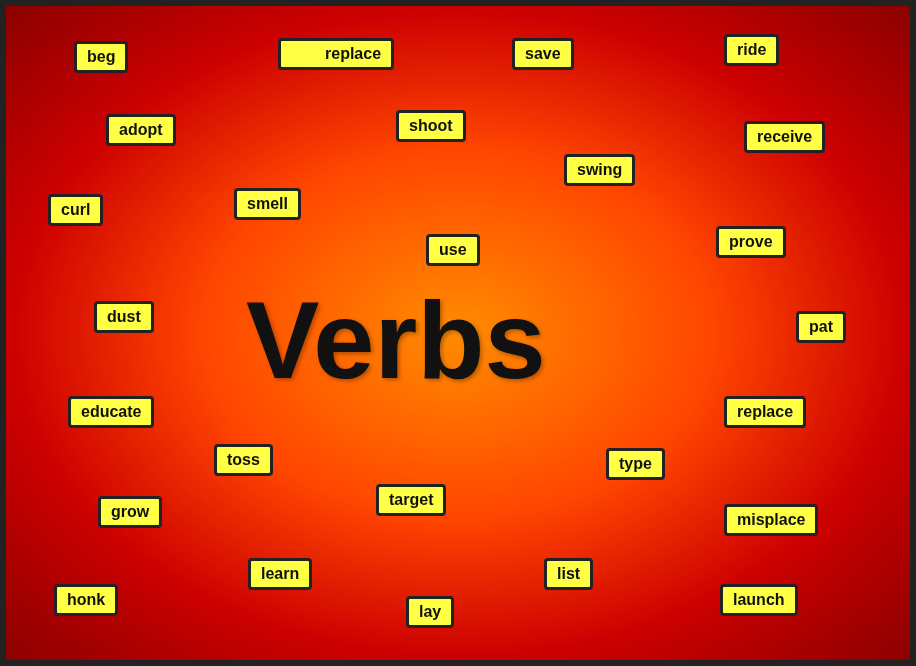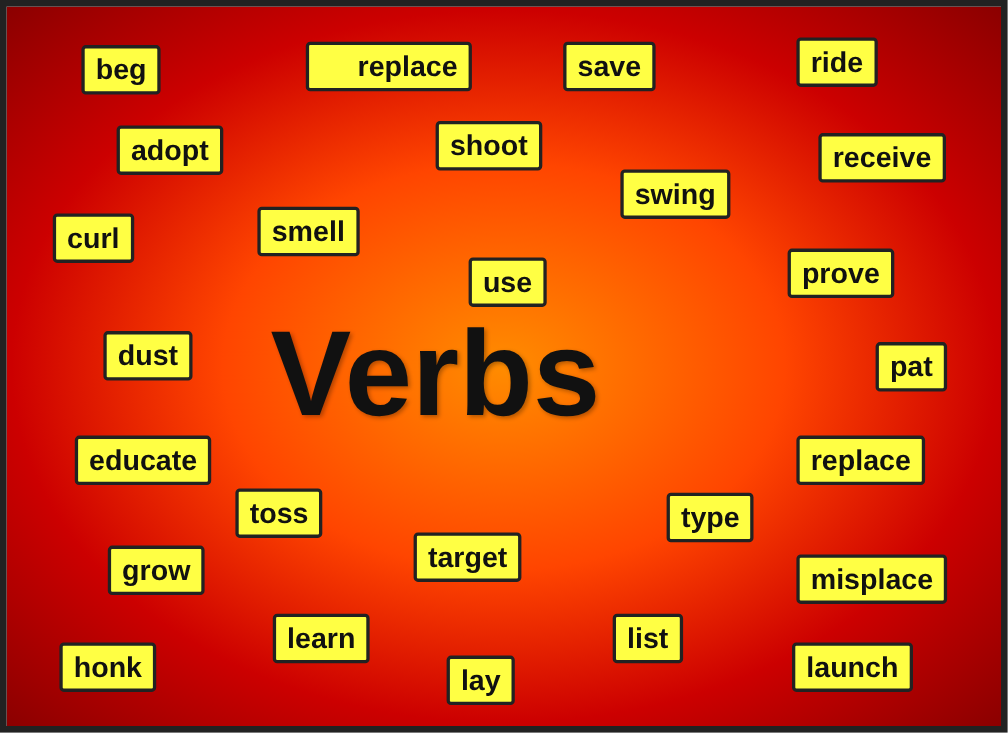--- a/index.html
+++ b/index.html
@@ -18,21 +18,21 @@
       position: relative;
       border: 6px solid #222;
     }
 
     .verb-tag {
       position: absolute;
       background-color: #ffff44;
       border: 3px solid #222;
       border-radius: 4px;
       padding: 4px 10px;
-      font-size: 26px;
+      font-size: 16px;
       font-weight: bold;
       color: #111;
       white-space: nowrap;
       cursor: default;
     }
 
     #title-verbs {
       position: absolute;
       font-size: 110px;
       font-weight: 900;
@@ -66,18 +66,18 @@
       <div class="verb-tag" style="left: 88px; top: 295px;">dust</div>
       <div class="verb-tag" style="left: 790px; top: 305px;">pat</div>
       <div class="verb-tag" style="left: 62px; top: 390px;">educate</div>
       <div class="verb-tag" style="left: 718px; top: 390px;">replace</div>
       <div class="verb-tag" style="left: 208px; top: 438px;">toss</div>
       <div class="verb-tag" style="left: 600px; top: 442px;">type</div>
       <div class="verb-tag" style="left: 370px; top: 478px;">target</div>
       <div class="verb-tag" style="left: 92px; top: 490px;">grow</div>
       <div class="verb-tag" style="left: 718px; top: 498px;">misplace</div>
       <div class="verb-tag" style="left: 242px; top: 552px;">learn</div>
-      <div class="verb-tag" style="left: 551px; top: 552px;">list</div>
+      <div class="verb-tag" style="left: 538px; top: 552px;">list</div>
       <div class="verb-tag" style="left: 48px; top: 578px;">honk</div>
       <div class="verb-tag" style="left: 400px; top: 590px;">lay</div>
       <div class="verb-tag" style="left: 714px; top: 578px;">launch</div>
     </div>
 </div>
 
 </body></html>

